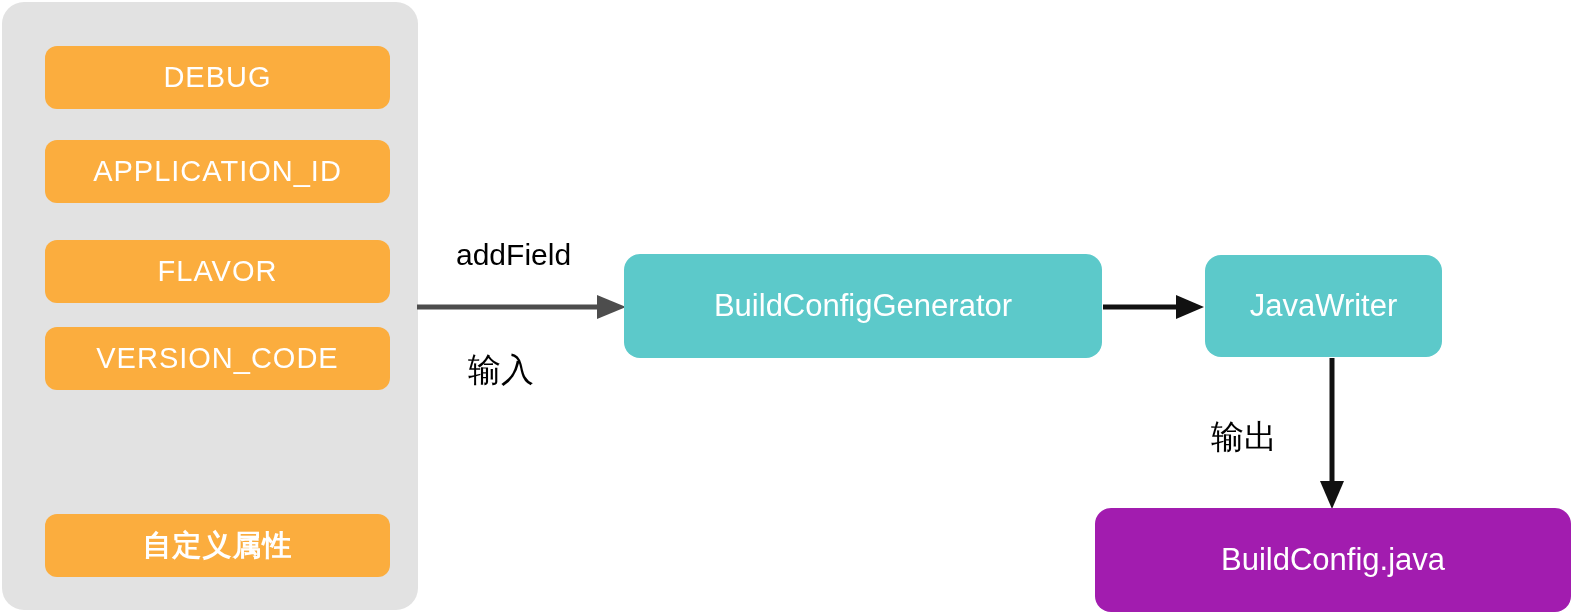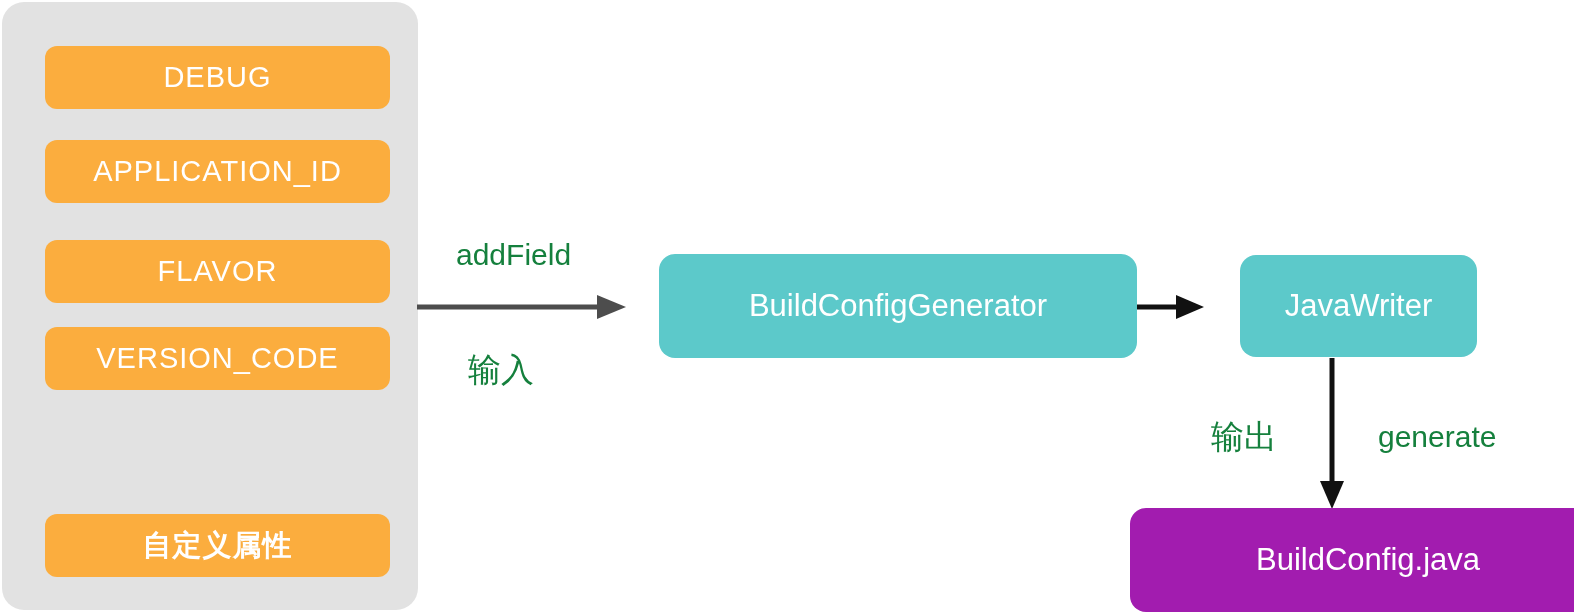--- a/index.html
+++ b/index.html
@@ -48,21 +48,20 @@
   .chip-5 { top: 512px; font-weight: bold; }
   .node {
     position: absolute;
     border-radius: 16px;
     color: #ffffff;
     font-size: 31px;
     display: flex;
     align-items: center;
     justify-content: center;
     white-space: nowrap;
-    margin-left: 35px;
   }
   .node-generator {
     left: 624px;
     top: 254px;
     width: 478px;
     height: 104px;
     background: #5CC9CA;
   }
   .node-javawriter {
     left: 1205px;
@@ -73,21 +72,21 @@
   }
   .node-outputfile {
     left: 1095px;
     top: 508px;
     width: 476px;
     height: 104px;
     background: #a21caf;
   }
   .edge-label {
     position: absolute;
-    color: #15803d;
+    color: #000000;
     white-space: nowrap;
   }
   .lbl-addfield { left: 456px; top: 238px; font-size: 30px; }
   .lbl-input    { left: 468px; top: 348px; font-size: 33px; }
   .lbl-output   { left: 1211px; top: 415px; font-size: 33px; }
   .lbl-generate { left: 1378px; top: 420px; font-size: 30px; }
   .arrows {
     position: absolute;
     left: 0;
     top: 0;
@@ -120,19 +119,18 @@
     </g>
     <g>
       <line x1="1332" y1="358" x2="1332" y2="485" stroke="#111111" stroke-width="5"></line>
       <polygon points="1332,509 1320,481 1344,481" fill="#111111"></polygon>
     </g>
   </svg>
 
   <div class="edge-label lbl-addfield">addField</div>
   <div class="edge-label lbl-input">输入</div>
   <div class="edge-label lbl-output">输出</div>
-  <div class="edge-label lbl-generate">generate</div>
 
   <div class="node node-generator">BuildConfigGenerator</div>
   <div class="node node-javawriter">JavaWriter</div>
   <div class="node node-outputfile">BuildConfig.java</div>
 
 </div>
 
 </body></html>

